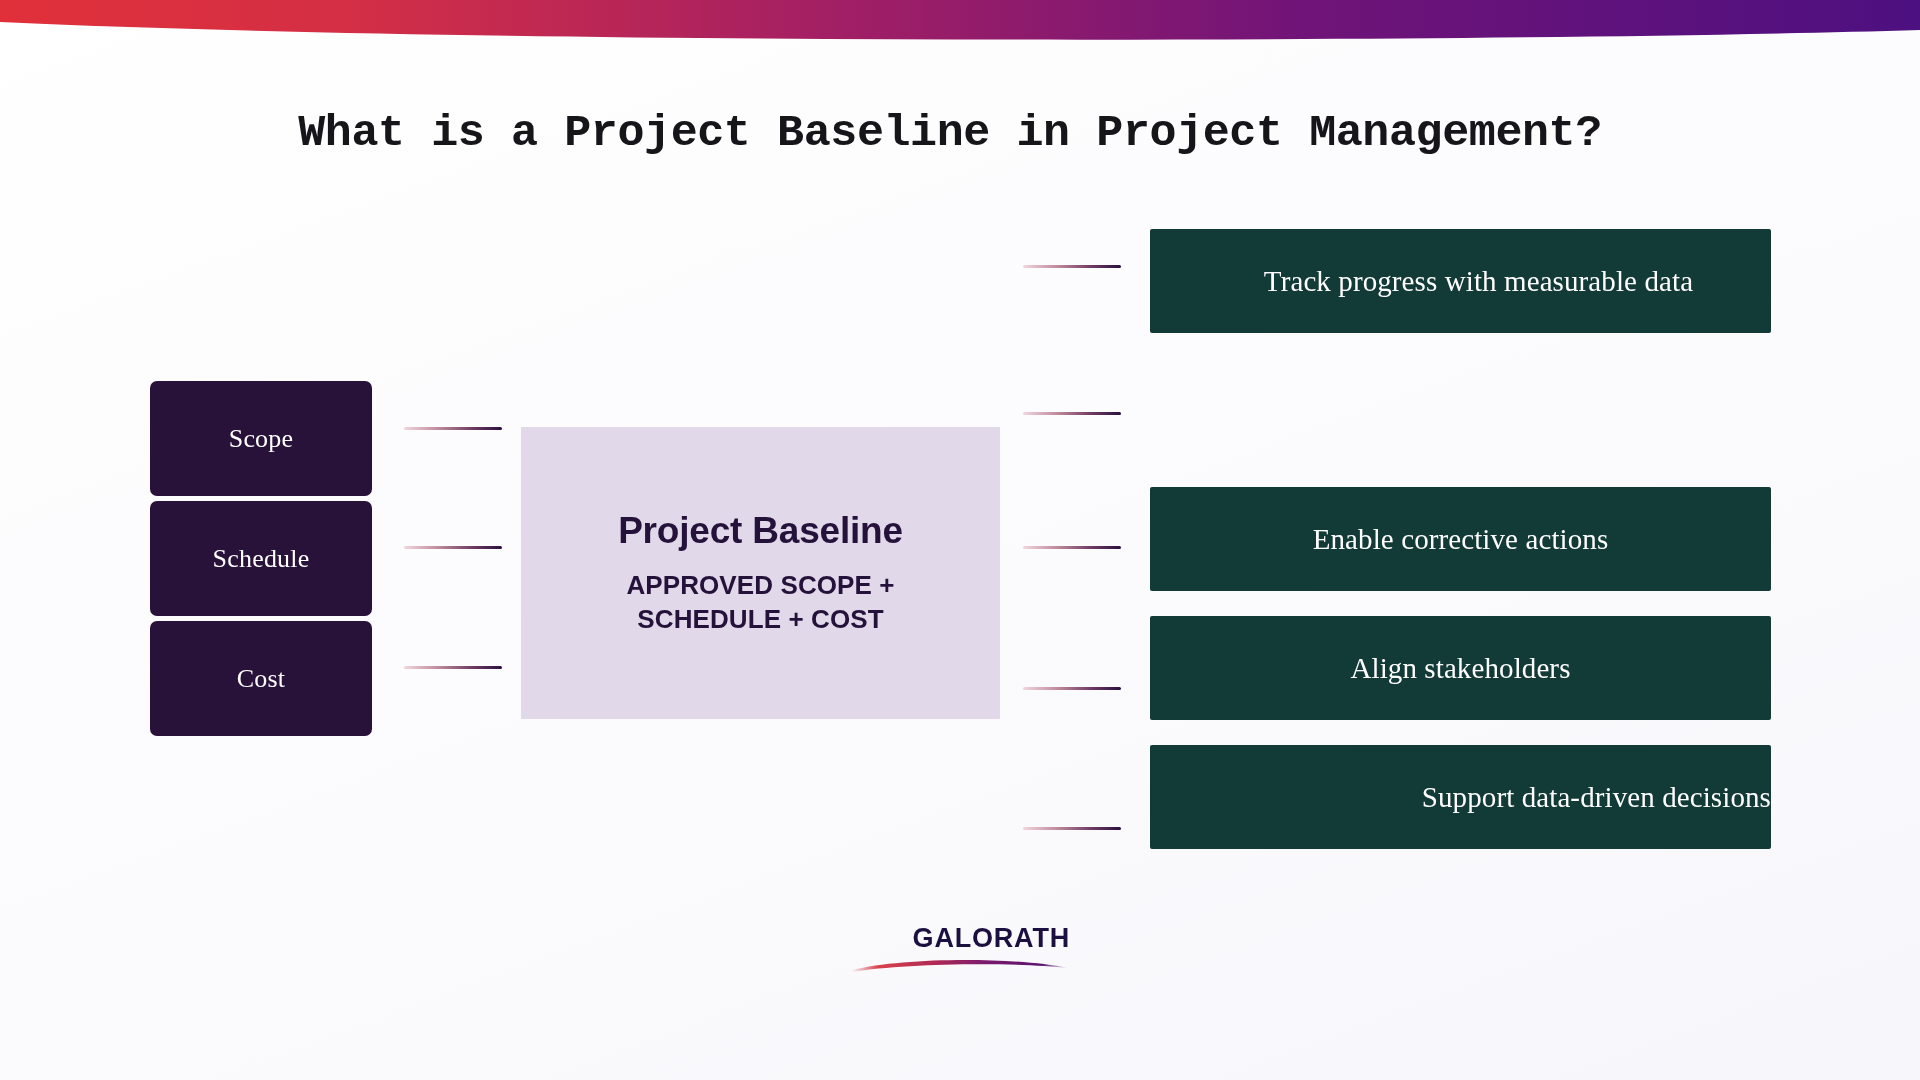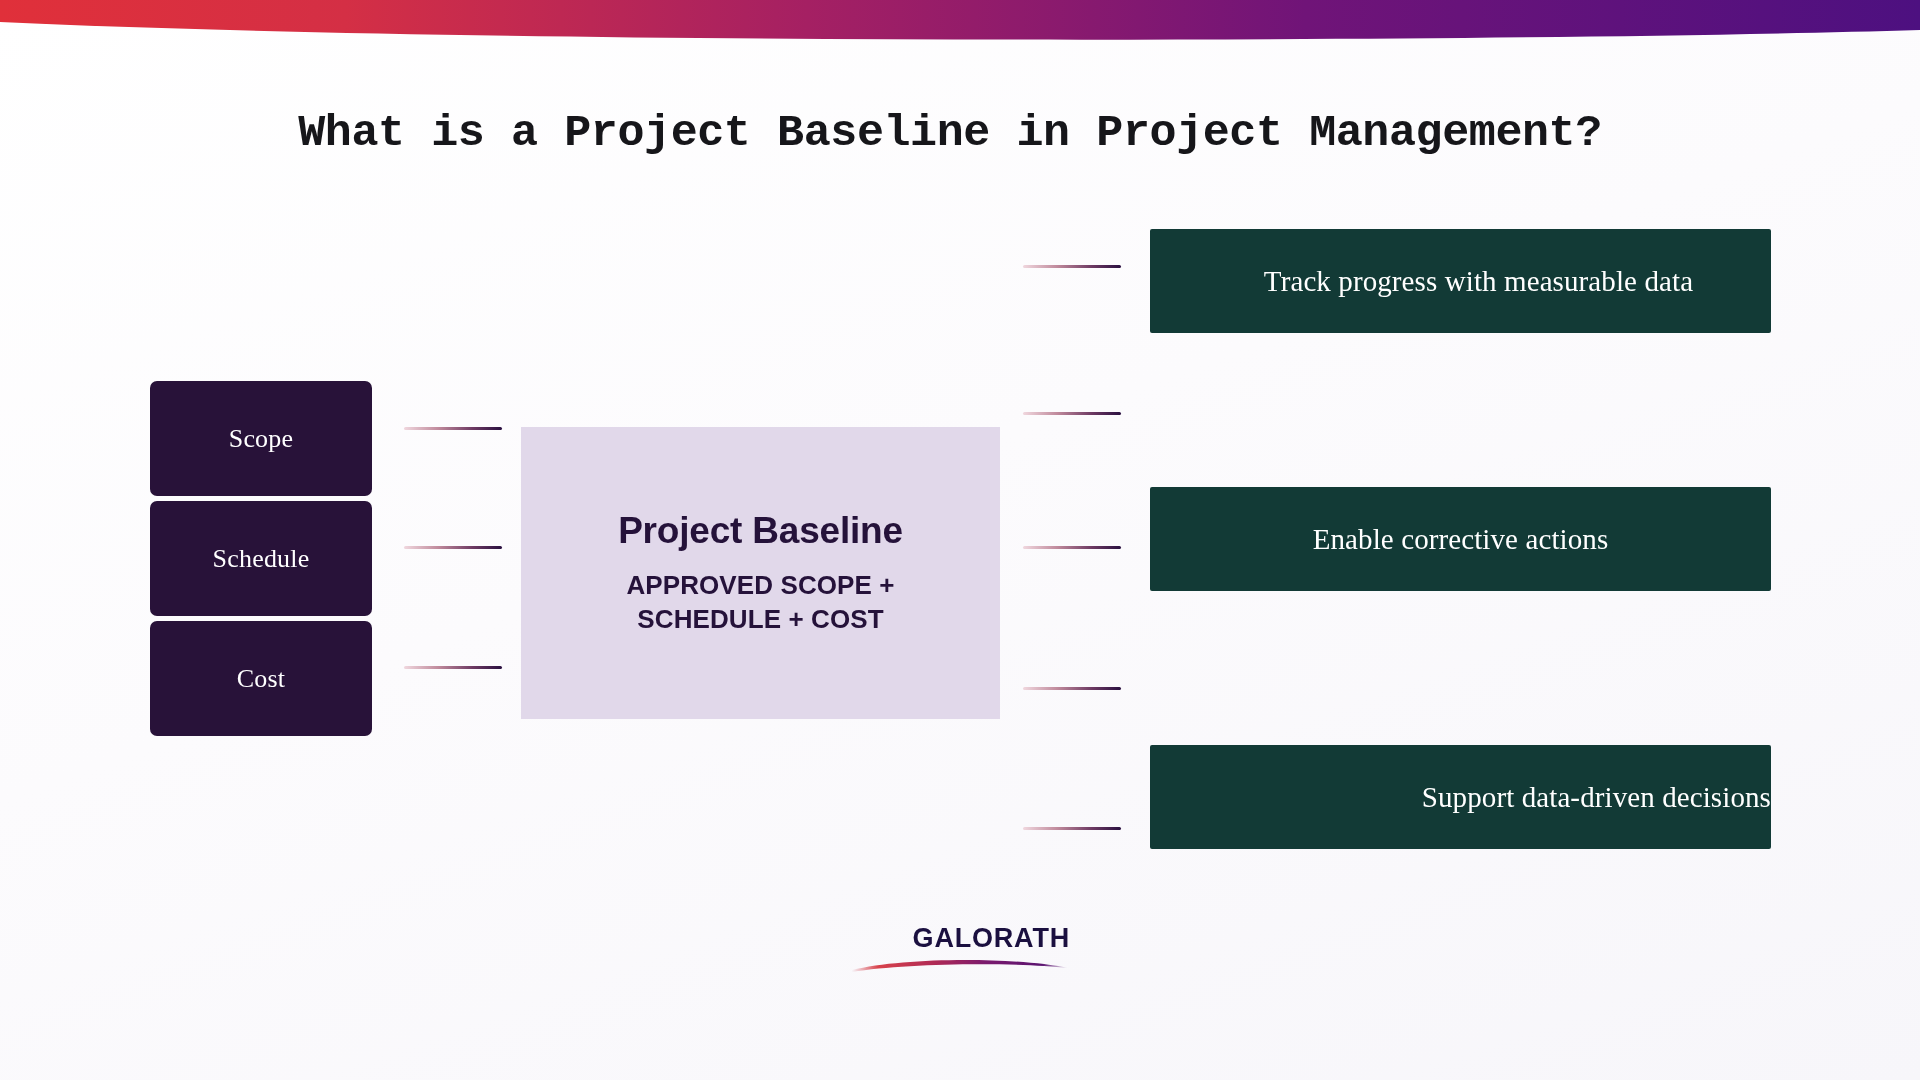--- a/index.html
+++ b/index.html
@@ -208,20 +208,23 @@
   <div class="connector right-conn" id="connector-right-1"></div>
   <div class="connector right-conn" id="connector-right-2"></div>
   <div class="connector right-conn" id="connector-right-3"></div>
   <div class="connector right-conn" id="connector-right-4"></div>
 
   <div class="benefit-box" id="benefit-box-0">
     <span>Track progress with measurable data</span>
   </div>
   <div class="benefit-box" id="benefit-box-2">
     <span>Enable corrective actions</span>
+  </div>
+  <div class="benefit-box" id="benefit-box-3">
+    <span>Align stakeholders</span>
   </div>
   <div class="benefit-box" id="benefit-box-4">
     <span>Support data-driven decisions</span>
   </div>
 
 </div>
 
 <div id="logo">
   <div id="logo-wordmark">GALORATH</div>
   <svg id="logo-swoosh" width="220" height="22" viewBox="0 0 220 22" xmlns="http://www.w3.org/2000/svg">

